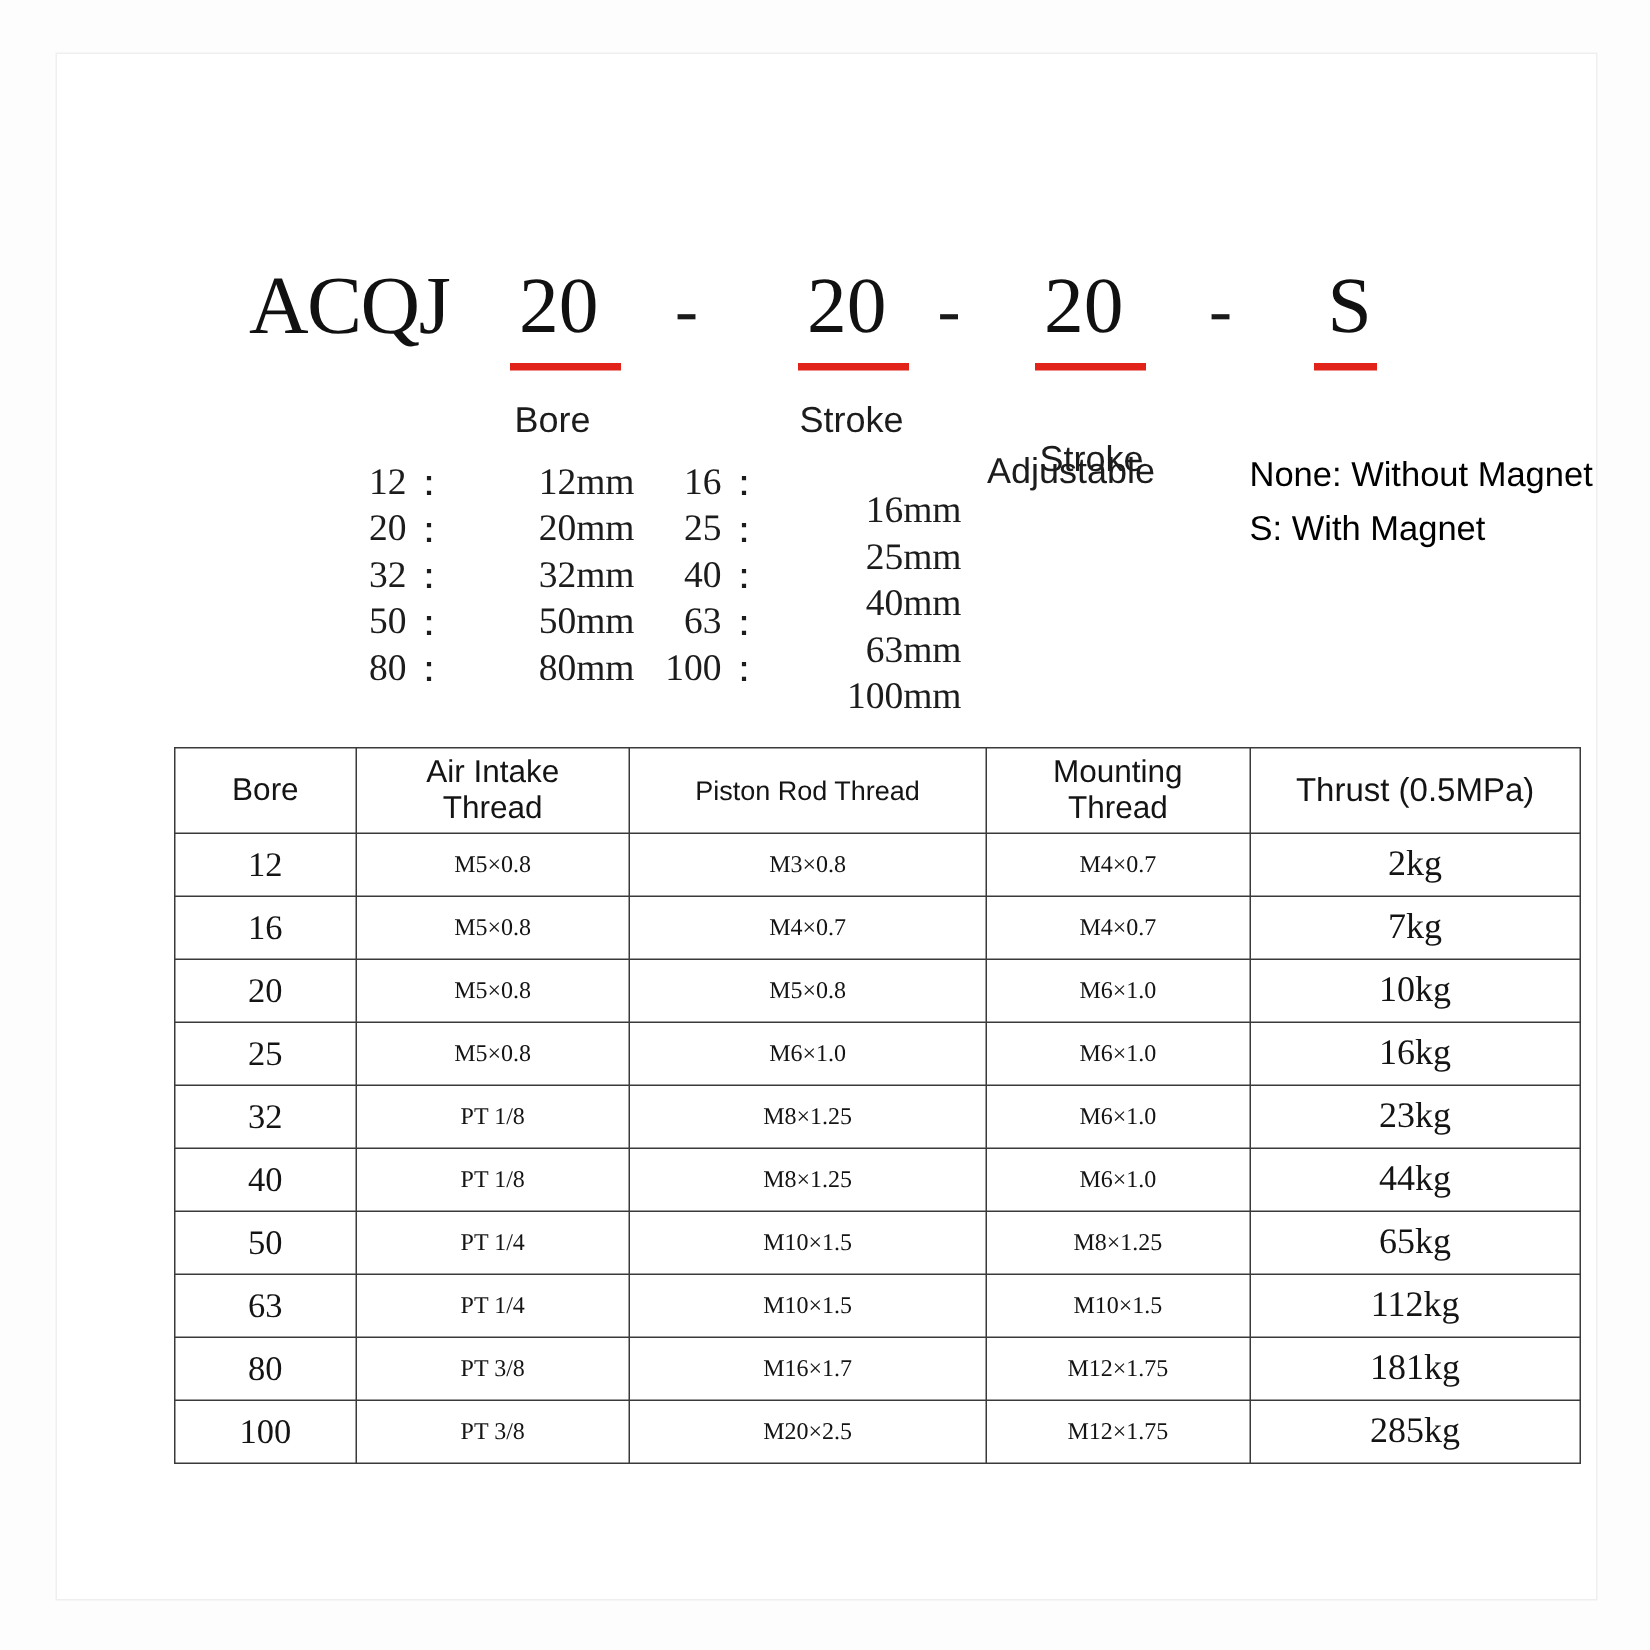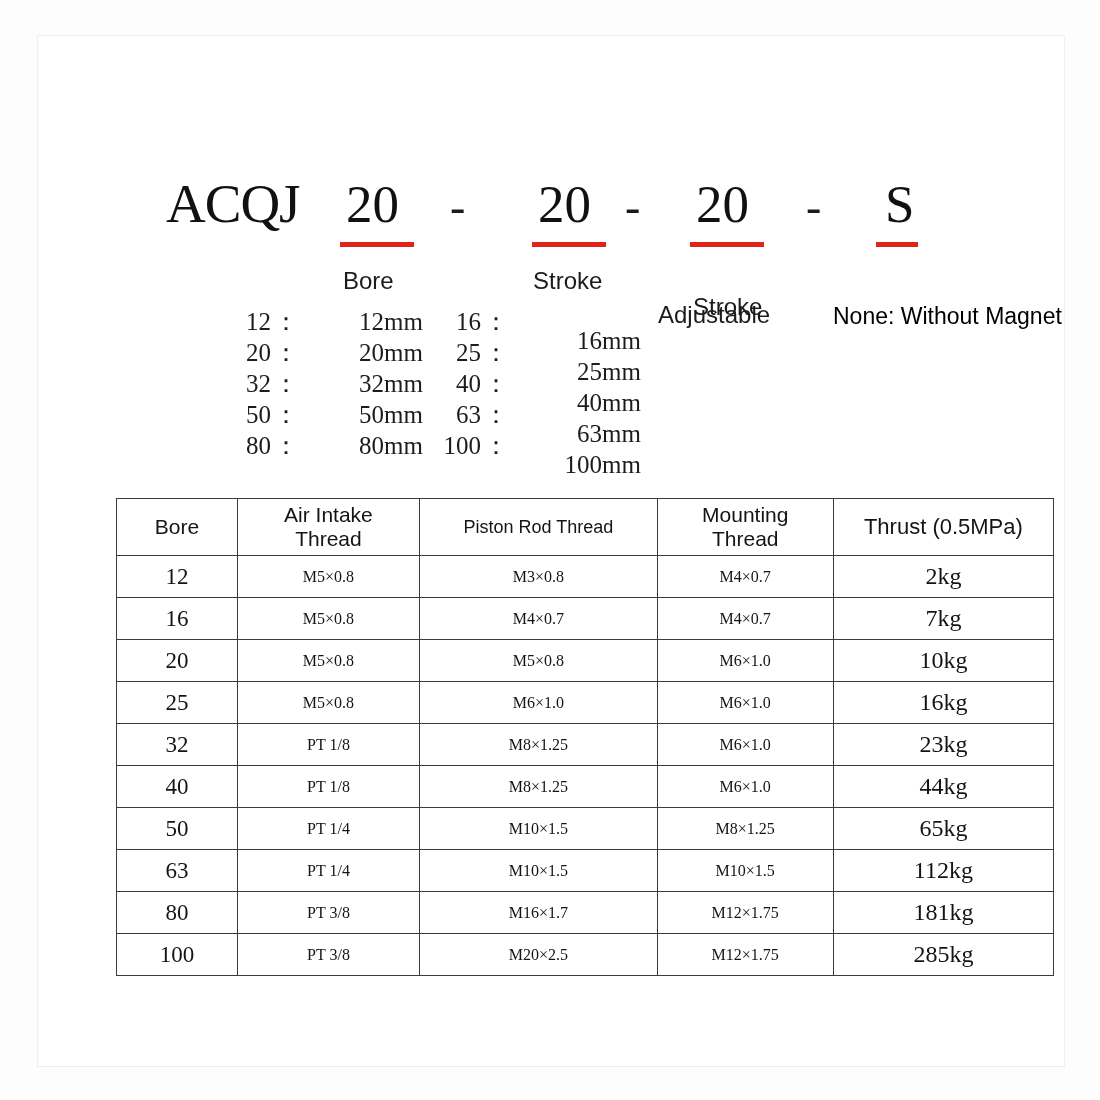--- a/index.html
+++ b/index.html
@@ -176,20 +176,21 @@
       <div class="underline" style="left:748px; top:96px; width:42px;"></div>
     </div>
 
     <div class="code-label" style="left:305px; top:232px;">Bore</div>
     <div class="code-label" style="left:495px; top:232px;">Stroke</div>
     <div class="code-label" style="left:620px; top:232px;margin-top:34px;">Adjustable</div>
     <div class="code-label" style="left:655px; top:258px;">Stroke</div>
 
     <div class="magnet-legend">
       <div>None: Without Magnet</div>
+      <div>S: With Magnet</div>
     </div>
 
     <div class="bore-legend">
       <div class="lrow">
         <span class="c1">12</span>
         <span class="c2">：</span>
         <span class="c3">12mm</span>
         <span class="c4">16</span>
         <span class="c5">：</span>
         <span class="c6">16mm</span>

